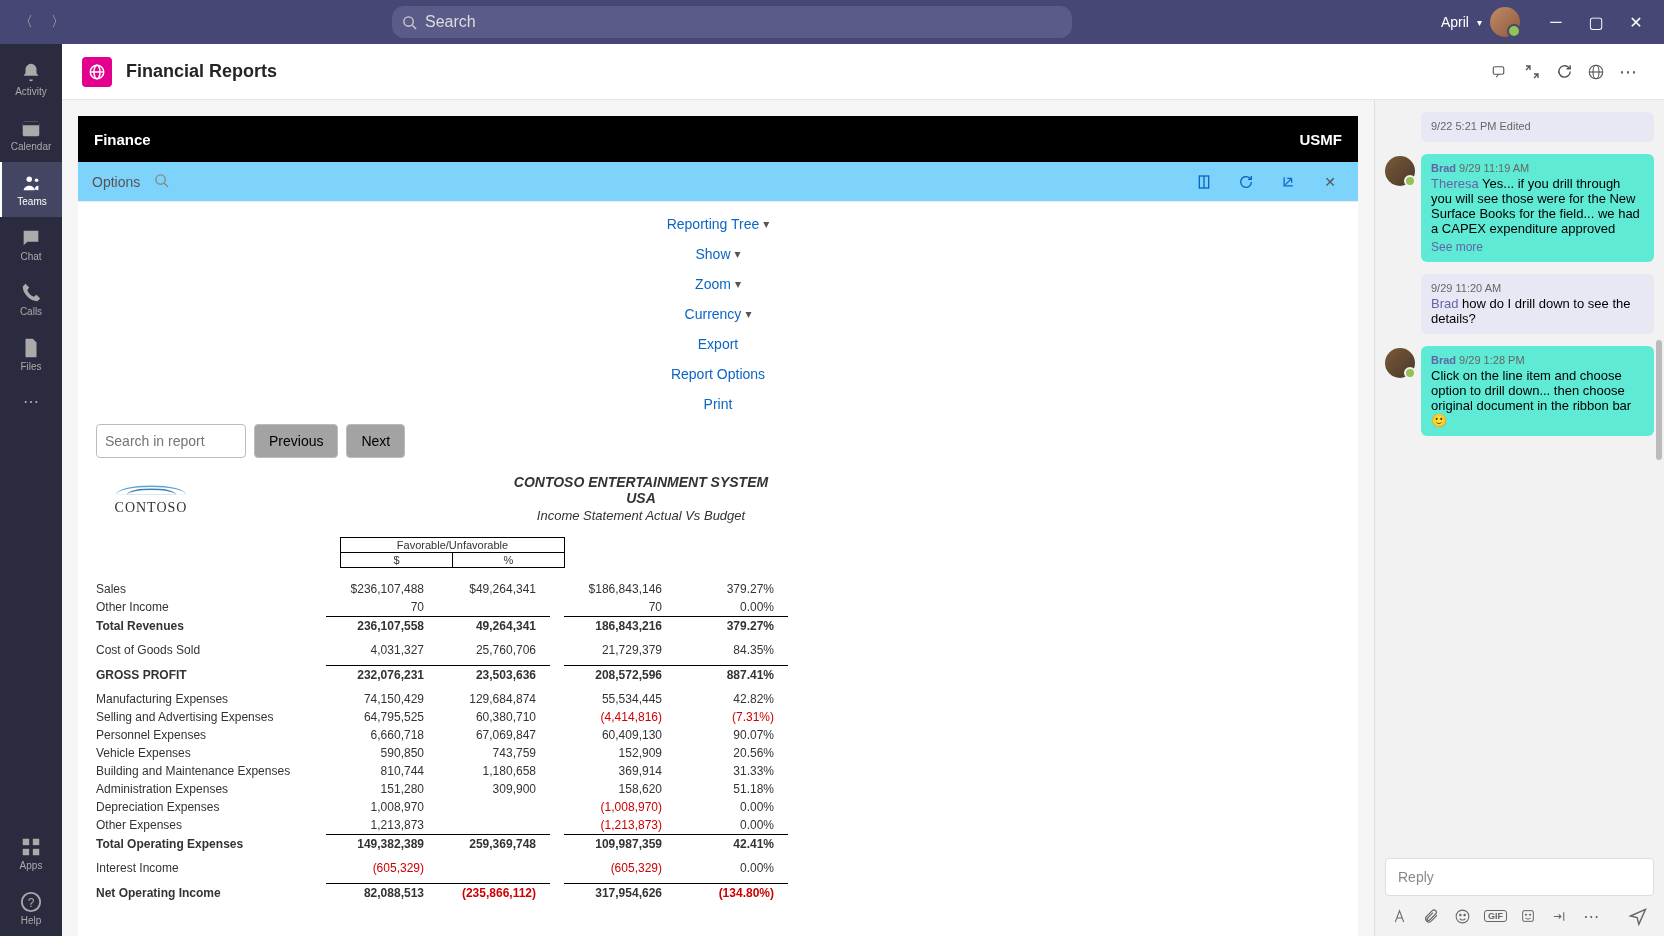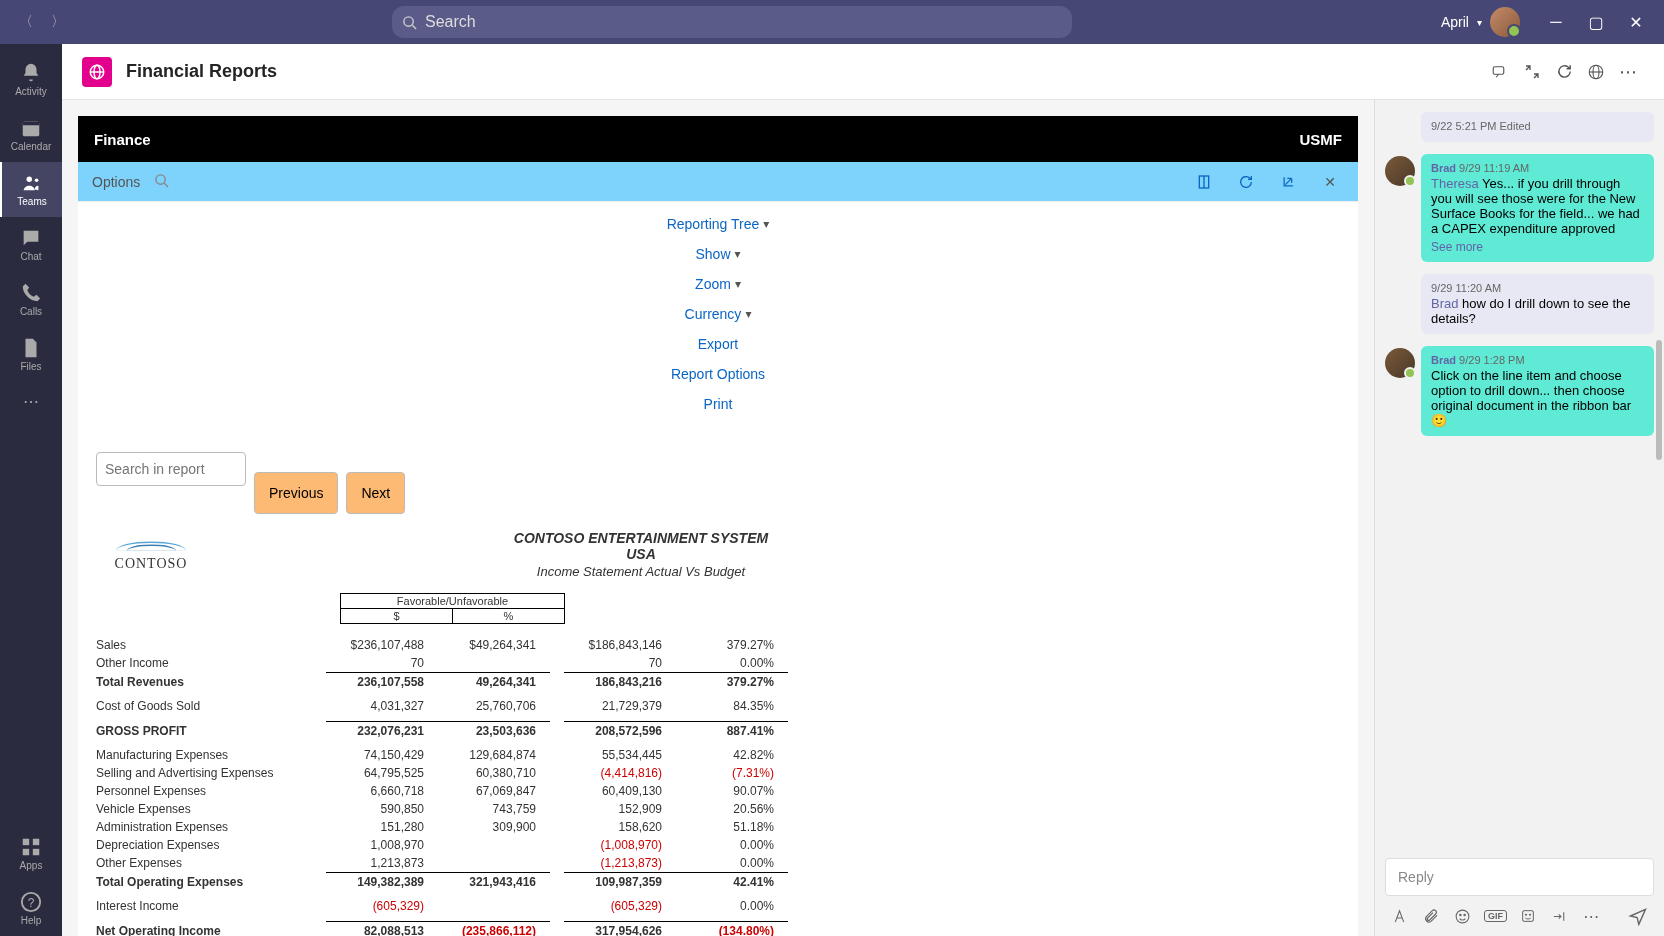--- a/index.html
+++ b/index.html
@@ -45,21 +45,21 @@
 .options-bar .ospacer{flex:1;}
 .options-bar .obtn{width:28px;height:28px;display:flex;align-items:center;justify-content:center;color:#0b66c3;}
 .options-bar .obtn.close{color:#555;}
 .options-bar .search-ic{color:#888;}
 .report-body{background:#fff;height:calc(100% - 86px);padding:14px 0 0 0;position:relative;}
 .report-toolbar{display:flex;align-items:center;gap:14px;padding:0 18px 12px 18px;font-size:14px;color:#0b66c3;flex-direction:column;}
 .report-toolbar .tb-item{display:flex;align-items:center;gap:4px;cursor:pointer;}
 .report-toolbar .tb-item .chev{font-size:12px;color:#555;}
 .search-row{display:flex;gap:8px;padding:0 18px 16px 18px;align-items:center;}
 .search-row input{width:150px;height:34px;border:1px solid #bbb;border-radius:4px;padding:0 8px;font-size:14px;}
-.search-row button{height:42px;padding:0 14px;border:1px solid #bbb;background:#fdba74;border-radius:4px;font-size:14px;cursor:pointer;margin-top:48px;}
+.search-row button{height:34px;padding:0 14px;border:1px solid #bbb;background:#a3a3a3;border-radius:4px;font-size:14px;cursor:pointer;}
 
 .report-doc{padding:0 18px;font-size:12px;color:#333;}
 .rd-header{display:flex;align-items:flex-start;}
 .logo{width:110px;padding-top:8px;}
 .logo .swoosh{width:70px;height:16px;position:relative;margin:0 auto 2px;}
 .logo .swoosh::before{content:'';position:absolute;inset:0;border-top:3px solid #5aa6d6;border-radius:50% 50% 0 0 / 100% 100% 0 0;transform:scaleY(0.6);}
 .logo .swoosh::after{content:'';position:absolute;top:4px;left:15%;right:15%;height:8px;border-top:3px solid #3a7aad;border-radius:50% 50% 0 0 / 100% 100% 0 0;transform:scaleY(0.6);}
 .logo-text{font-family:Georgia,serif;font-weight:normal;letter-spacing:1px;text-align:center;font-size:14px;color:#333;}
 .rd-title{flex:0 0 530px;text-align:center;}
 .rd-title .t1{font-weight:bold;font-style:italic;font-size:14px;}
@@ -407,20 +407,28 @@
                 </div>
                 <div class="rd-row">
                   <div class="rd-label">Vehicle Expenses</div>
                   <div class="rd-cell">590,850</div>
                   <div class="rd-cell">743,759</div>
                   <div class="rd-gap"></div>
                   <div class="rd-cell">152,909</div>
                   <div class="rd-cell">20.56%</div>
                 </div>
                 <div class="rd-row">
+                  <div class="rd-label">Building and Maintenance Expenses</div>
+                  <div class="rd-cell">810,744</div>
+                  <div class="rd-cell">1,180,658</div>
+                  <div class="rd-gap"></div>
+                  <div class="rd-cell">369,914</div>
+                  <div class="rd-cell">31.33%</div>
+                </div>
+                <div class="rd-row">
                   <div class="rd-label">Administration Expenses</div>
                   <div class="rd-cell">151,280</div>
                   <div class="rd-cell">309,900</div>
                   <div class="rd-gap"></div>
                   <div class="rd-cell">158,620</div>
                   <div class="rd-cell">51.18%</div>
                 </div>
                 <div class="rd-row">
                   <div class="rd-label">Depreciation Expenses</div>
                   <div class="rd-cell">1,008,970</div>
@@ -441,21 +449,21 @@
                   <div class="rd-label"></div>
                   <div class="rd-cell"></div>
                   <div class="rd-cell"></div>
                   <div class="rd-gap"></div>
                   <div class="rd-cell"></div>
                   <div class="rd-cell"></div>
                 </div>
                 <div class="rd-row bold">
                   <div class="rd-label">Total Operating Expenses</div>
                   <div class="rd-cell">149,382,389</div>
-                  <div class="rd-cell">321,943,416</div>
+                  <div class="rd-cell">259,369,748</div>
                   <div class="rd-gap"></div>
                   <div class="rd-cell">109,987,359</div>
                   <div class="rd-cell">42.41%</div>
                 </div>
                 <div class="rd-sep"></div>
                 <div class="rd-row">
                   <div class="rd-label">Interest Income</div>
                   <div class="rd-cell neg">(605,329)</div>
                   <div class="rd-cell"></div>
                   <div class="rd-gap"></div>

